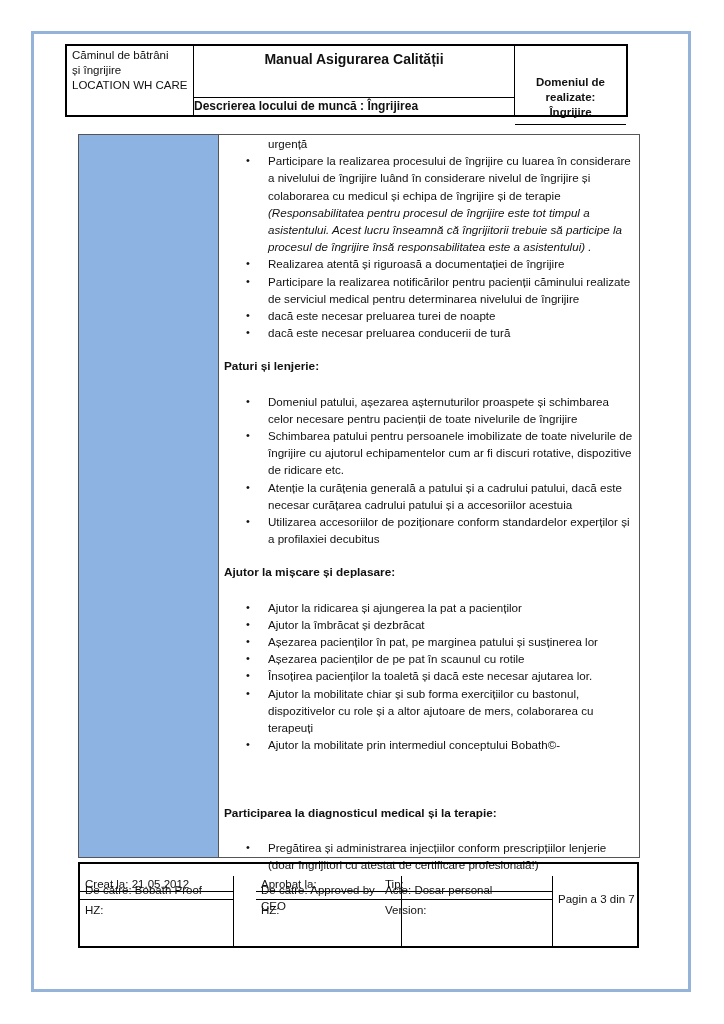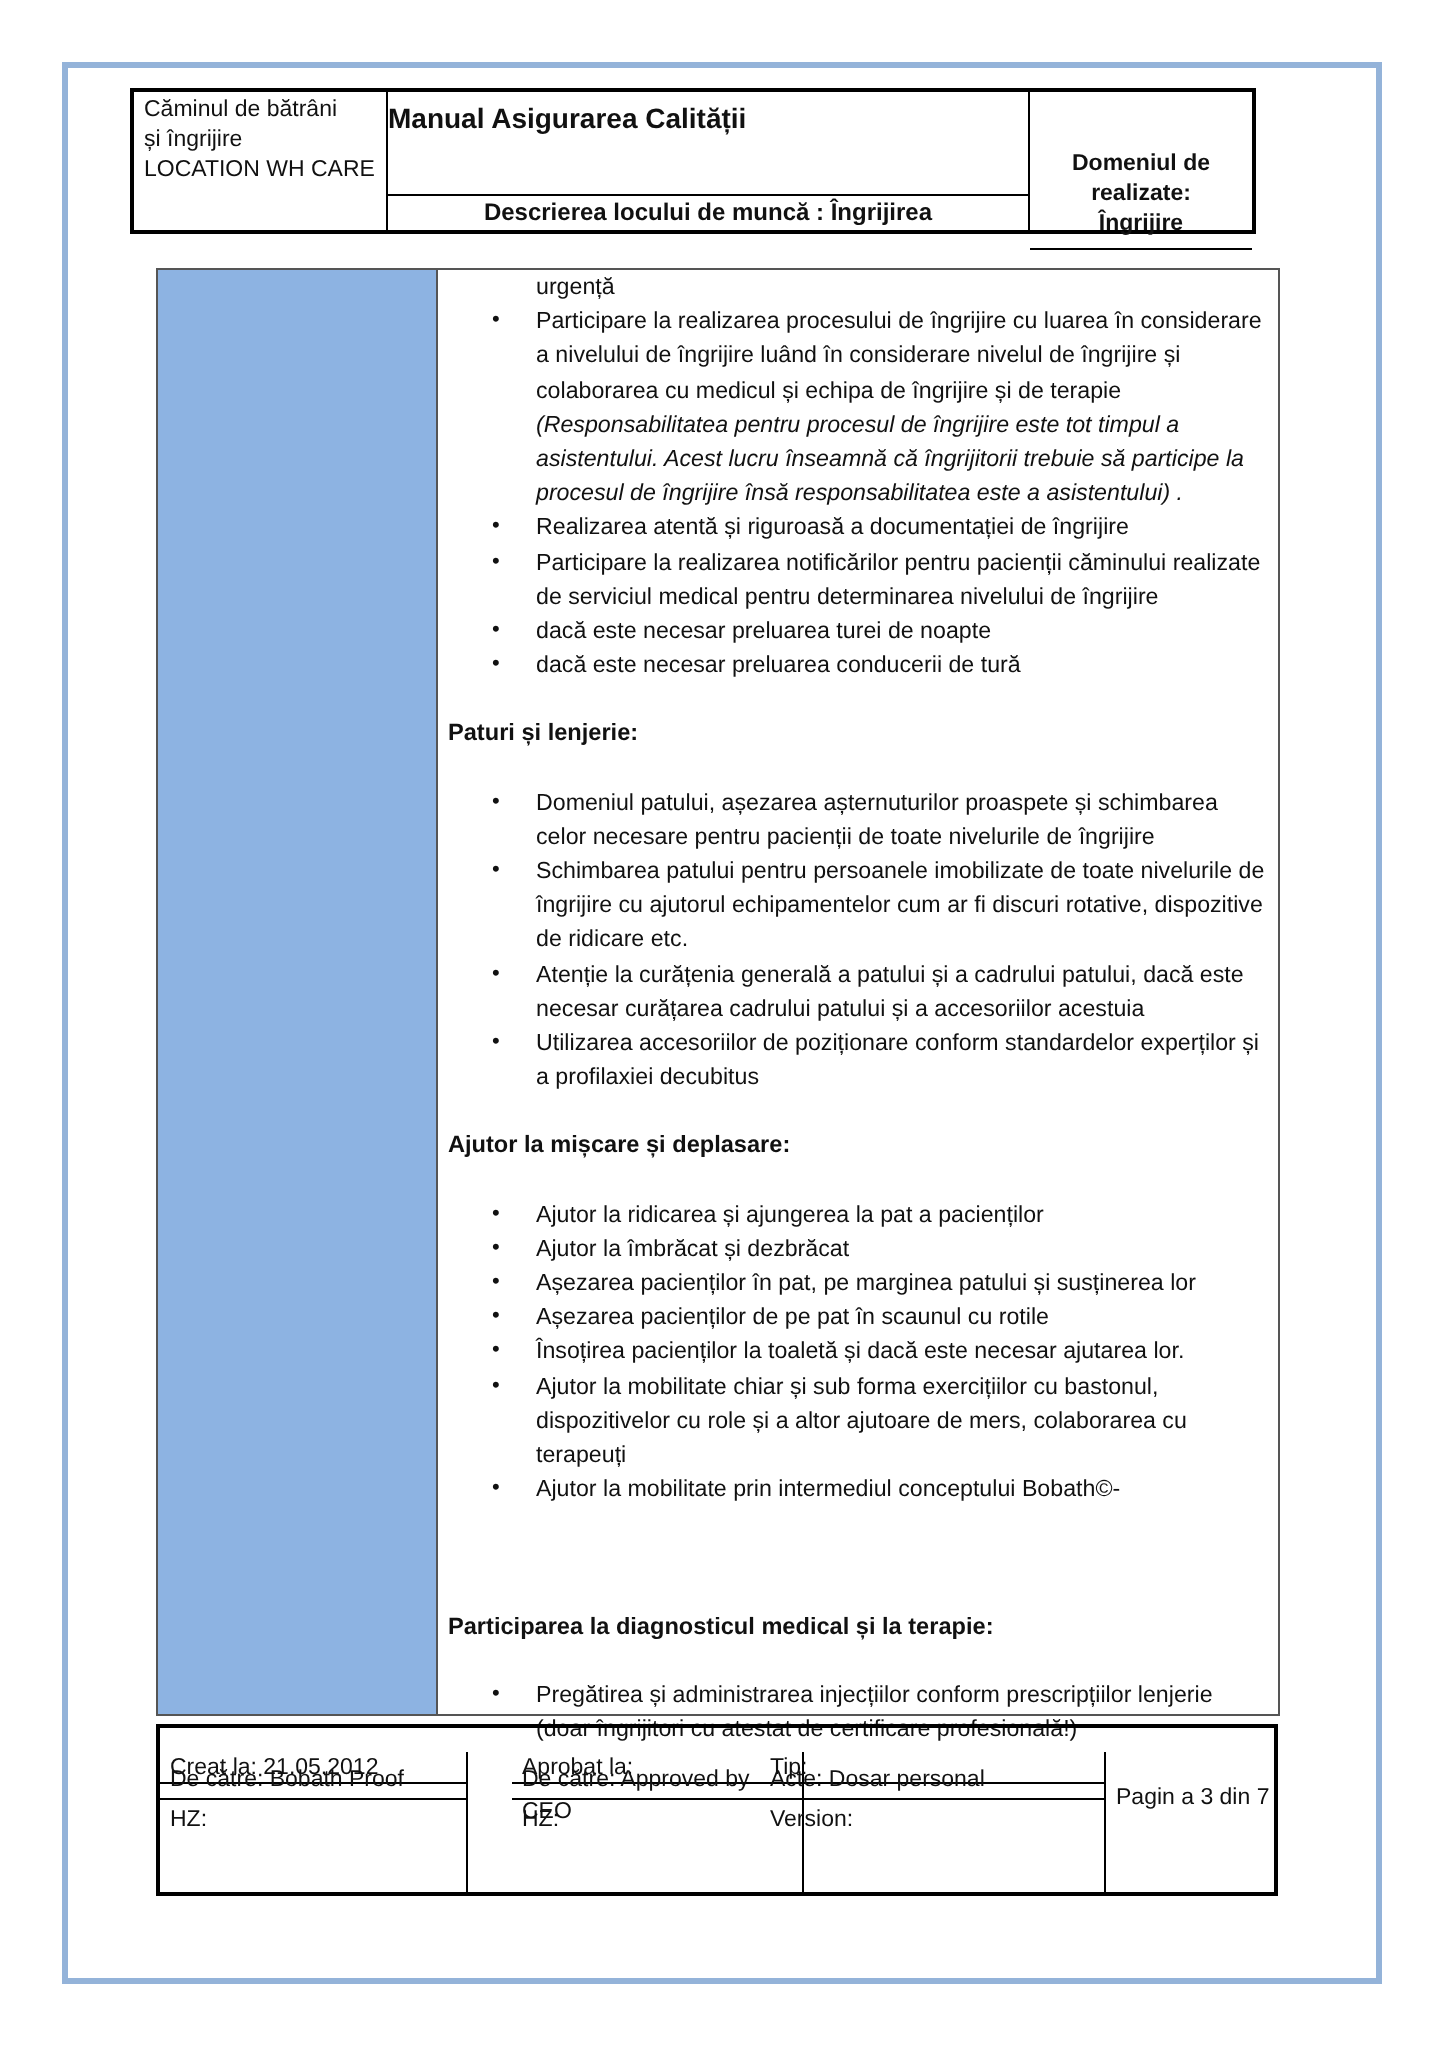--- a/index.html
+++ b/index.html
@@ -8,27 +8,27 @@
   .page-border { position:absolute; left:31px; top:31px; width:660px; height:961px;
                  border:3px solid #94b3d9; box-sizing:border-box; }
   
   .hdr { position:absolute; left:65px; top:44px; width:563px; height:73px;
          border:2.5px solid #000; box-sizing:border-box; }
   .hdr .c1 { position:absolute; left:0; top:0; width:127px; height:100%;
              border-right:1.5px solid #000; box-sizing:border-box;
              font-size:11.5px; line-height:15px; padding:2px 0 0 5px; }
   .hdr .c2 { position:absolute; left:127px; top:0; width:321px; height:52px;
              border-right:1.5px solid #000; border-bottom:1.5px solid #000; box-sizing:border-box;
-             text-align:left; font-weight:bold; font-size:14px; padding-top:5px; }
+             text-align:center; font-weight:bold; font-size:14px; padding-top:5px; }
   .hdr .c3 { position:absolute; left:448px; top:0; width:111px; height:52px;
              border-bottom:1.5px solid #000; box-sizing:border-box;
              text-align:center; font-weight:bold; font-size:11.5px; line-height:15px; padding-top:2px;margin-top:27px; }
   .hdr .c4 { position:absolute; left:127px; top:52px; width:321px; height:17px;
              border-right:1.5px solid #000; box-sizing:border-box;
-             text-align:center; font-weight:bold; font-size:12px; line-height:16px; }
+             text-align:left; font-weight:bold; font-size:12px; line-height:16px; }
   .hdr .c5 { position:absolute; left:448px; top:52px; width:111px; height:17px; }
 
   
   .content { position:absolute; left:78px; top:134px; width:562px; height:724px;
              border:1.5px solid #555; box-sizing:border-box; }
   .content .side { position:absolute; left:0; top:0; width:140px; height:100%;
                    background:#8db3e2; border-right:1px solid #555; box-sizing:border-box; }
   .content .main { position:absolute; left:145px; top:0; right:4px; height:100%;
                    font-size:11.6px; line-height:17.2px; }
   .main .cont { padding-left:44px; }

